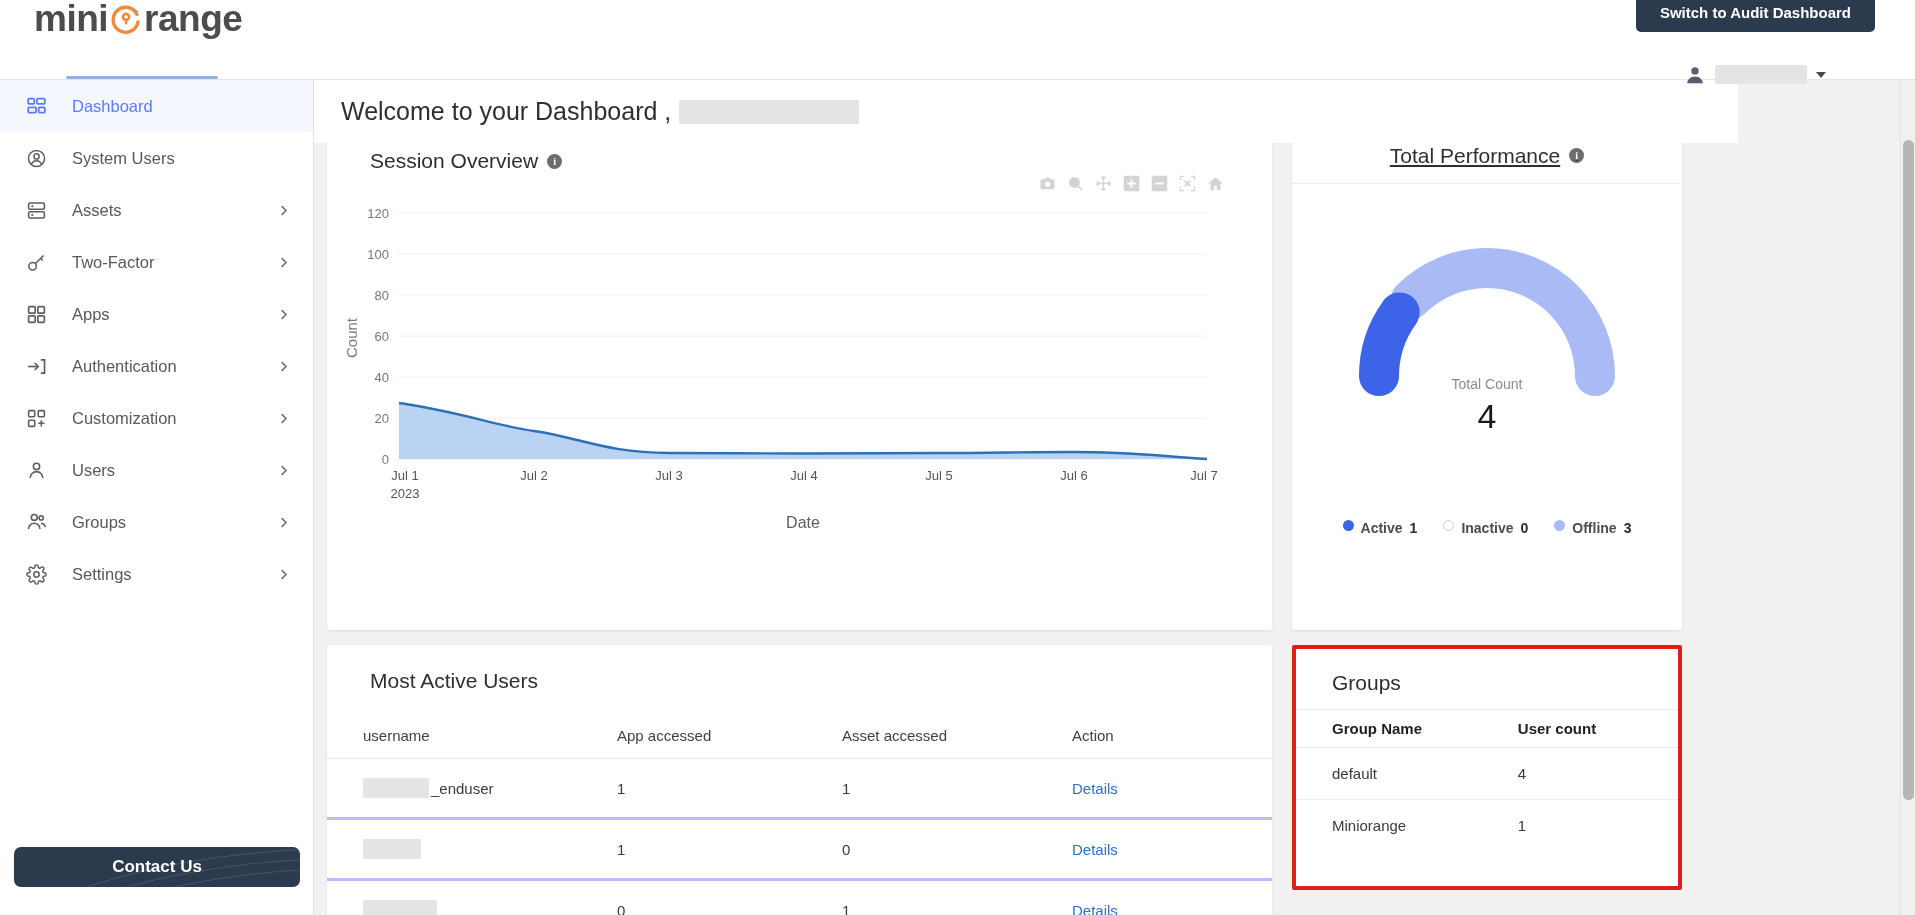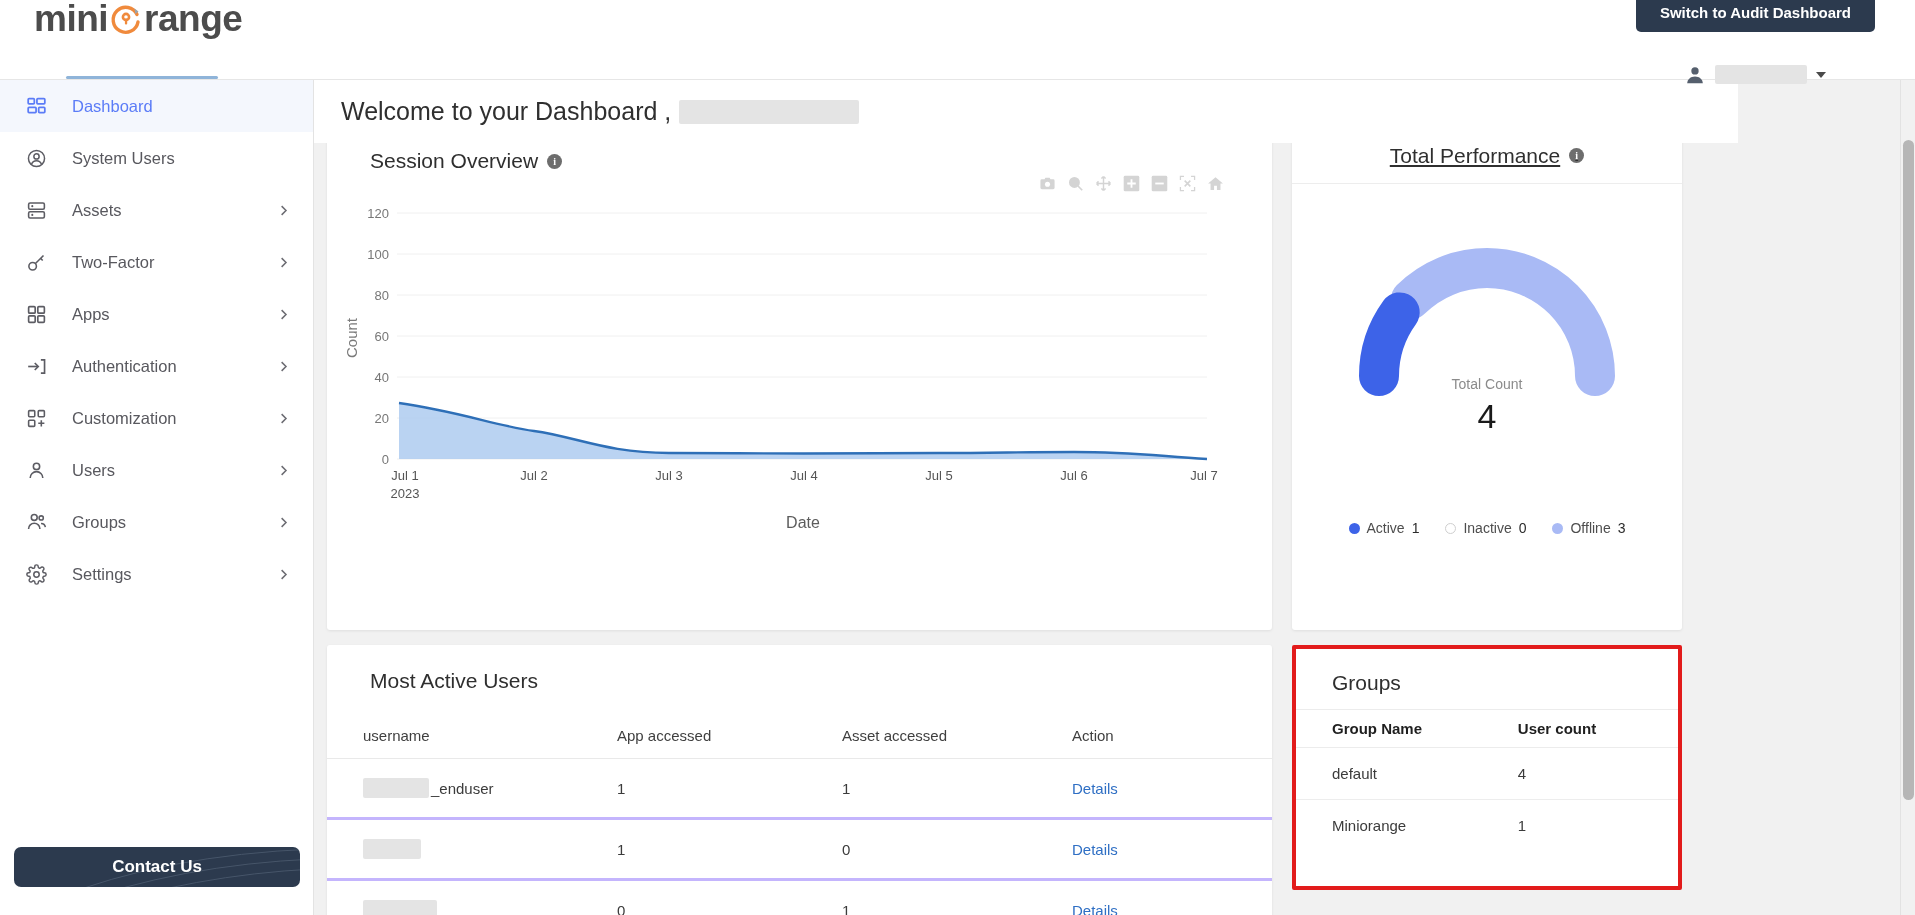--- a/index.html
+++ b/index.html
@@ -83,21 +83,21 @@
 
   .chart-box { position: absolute; left: 0; top: 55px; width: 945px; height: 420px; }
 
   .perf-card { position: absolute; left: 978px; top: -15px; width: 390px; height: 502px; }
   .perf-head { height: 56px; border-bottom: 1px solid #ededed; display: flex; align-items: center; justify-content: center; gap: 9px; font-size: 21px; color: #2f2f2f; text-decoration: underline; }
   .gauge-wrap { position: relative; height: 330px; display: flex; align-items: flex-start; justify-content: center; padding-top: 22px; }
   .gauge-center { position: absolute; left: 0; right: 0; top: 192px; text-align: center; }
   .gauge-label { font-size: 14px; color: #8b8b8b; }
   .gauge-value { font-size: 34px; color: #1a1a1a; font-weight: 400; margin-top: 5px; font-family: "Liberation Sans", sans-serif; }
   .legend { display: flex; align-items: center; justify-content: center; gap: 26px; font-size: 14px; color: #4d4d4d; margin-top: 6px; }
-  .legend-item { display: flex; align-items: center; gap: 7px; }
+  .legend-item { display: flex; align-items: flex-start; gap: 7px; font-weight: bold; }
   .dot { width: 11px; height: 11px; border-radius: 50%; }
   .dot.hollow { background: #fff; border: 1.5px solid #cfcfcf; }
   .legend-num { color: #2b2b2b; }
 
   .users-card { position: absolute; left: 13px; top: 502px; width: 945px; height: 280px; }
   .users-title { font-size: 21px; color: #2f2f2f; padding: 24px 0 0 43px; }
   .u-table { width: 100%; border-collapse: collapse; margin-top: 20px; }
   .u-table th { font-size: 15px; font-weight: 400; color: #3f3f3f; text-align: left; padding: 14px 0 14px 0; border-bottom: 1px solid #e9e9e9; }
   .u-table td { font-size: 15px; color: #3b3b3b; padding: 19px 0; border-bottom: 3px solid #c4b5fd; }
   .u-table th:nth-child(1), .u-table td:nth-child(1) { padding-left: 36px; width: 290px; }

